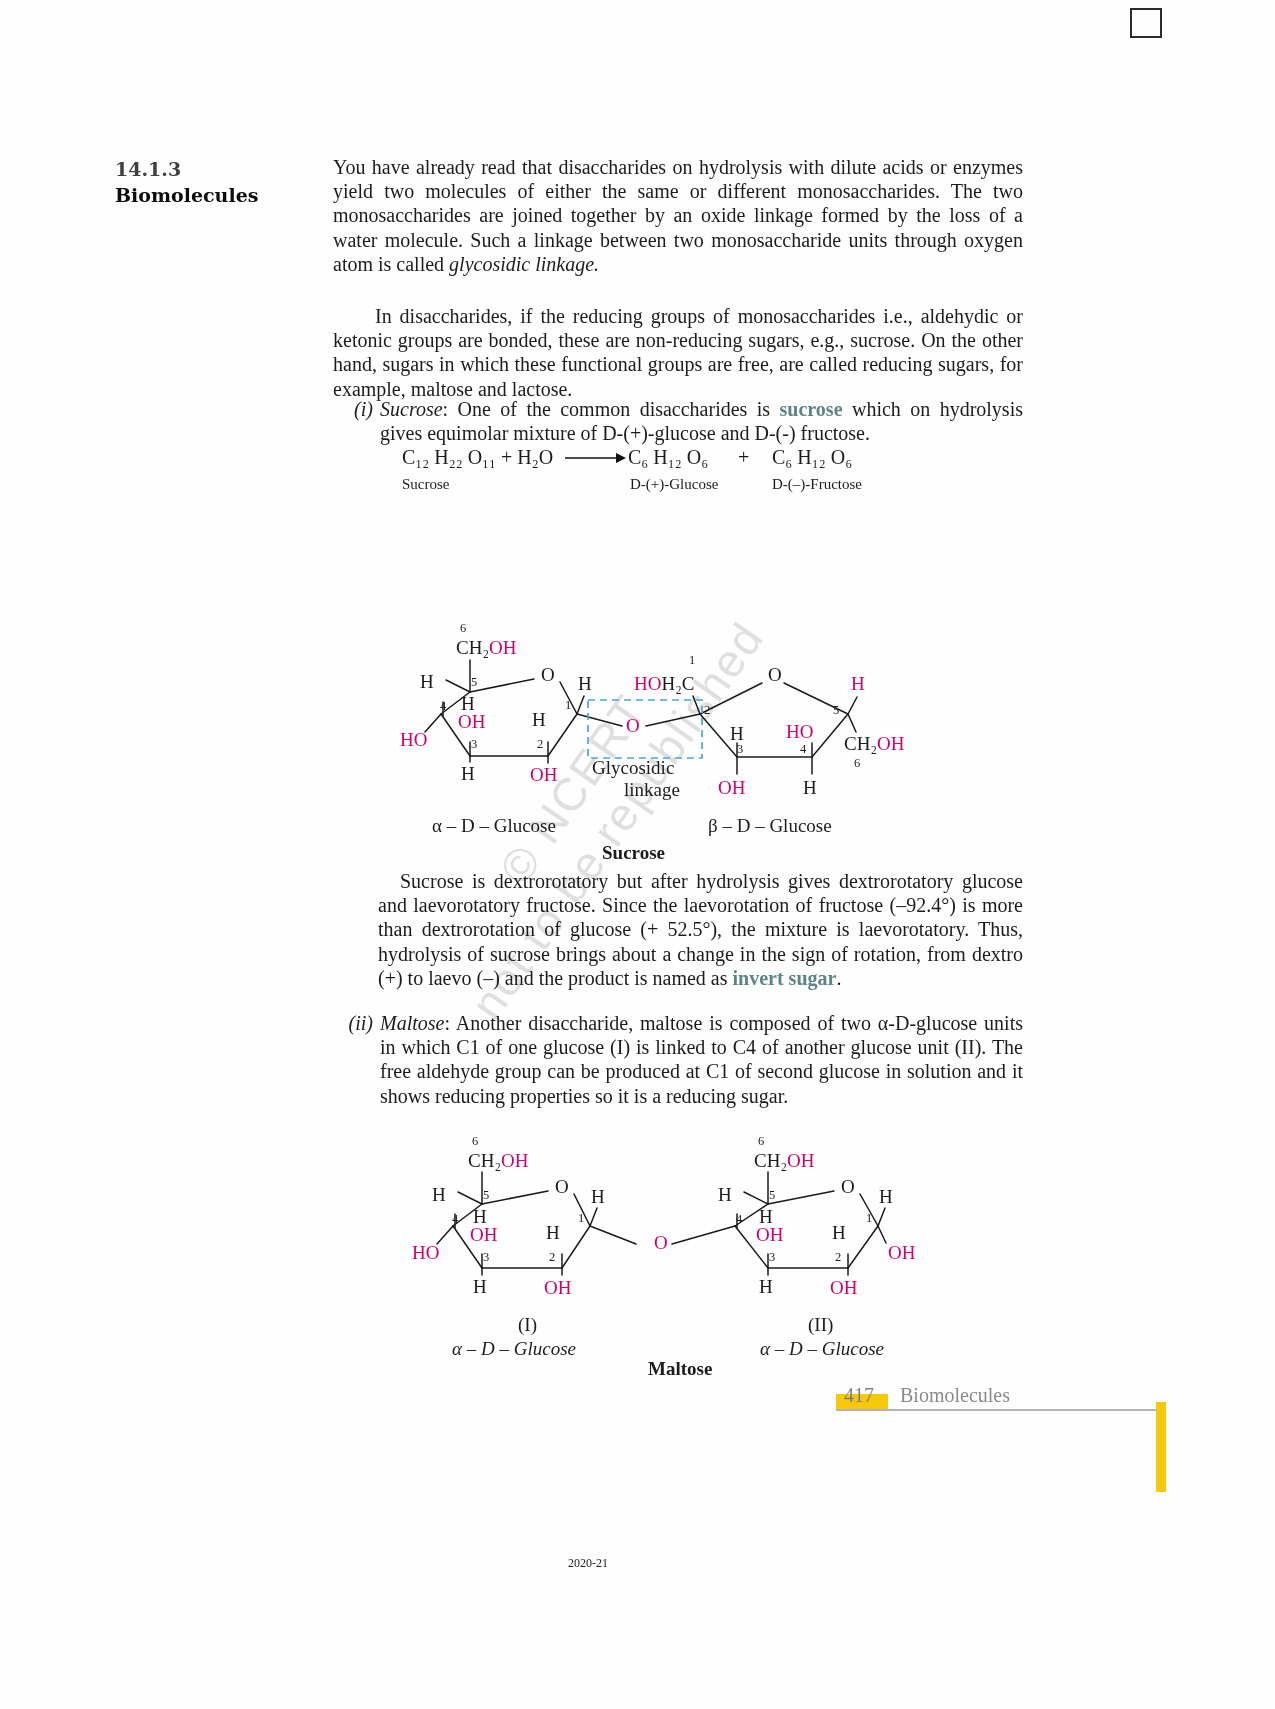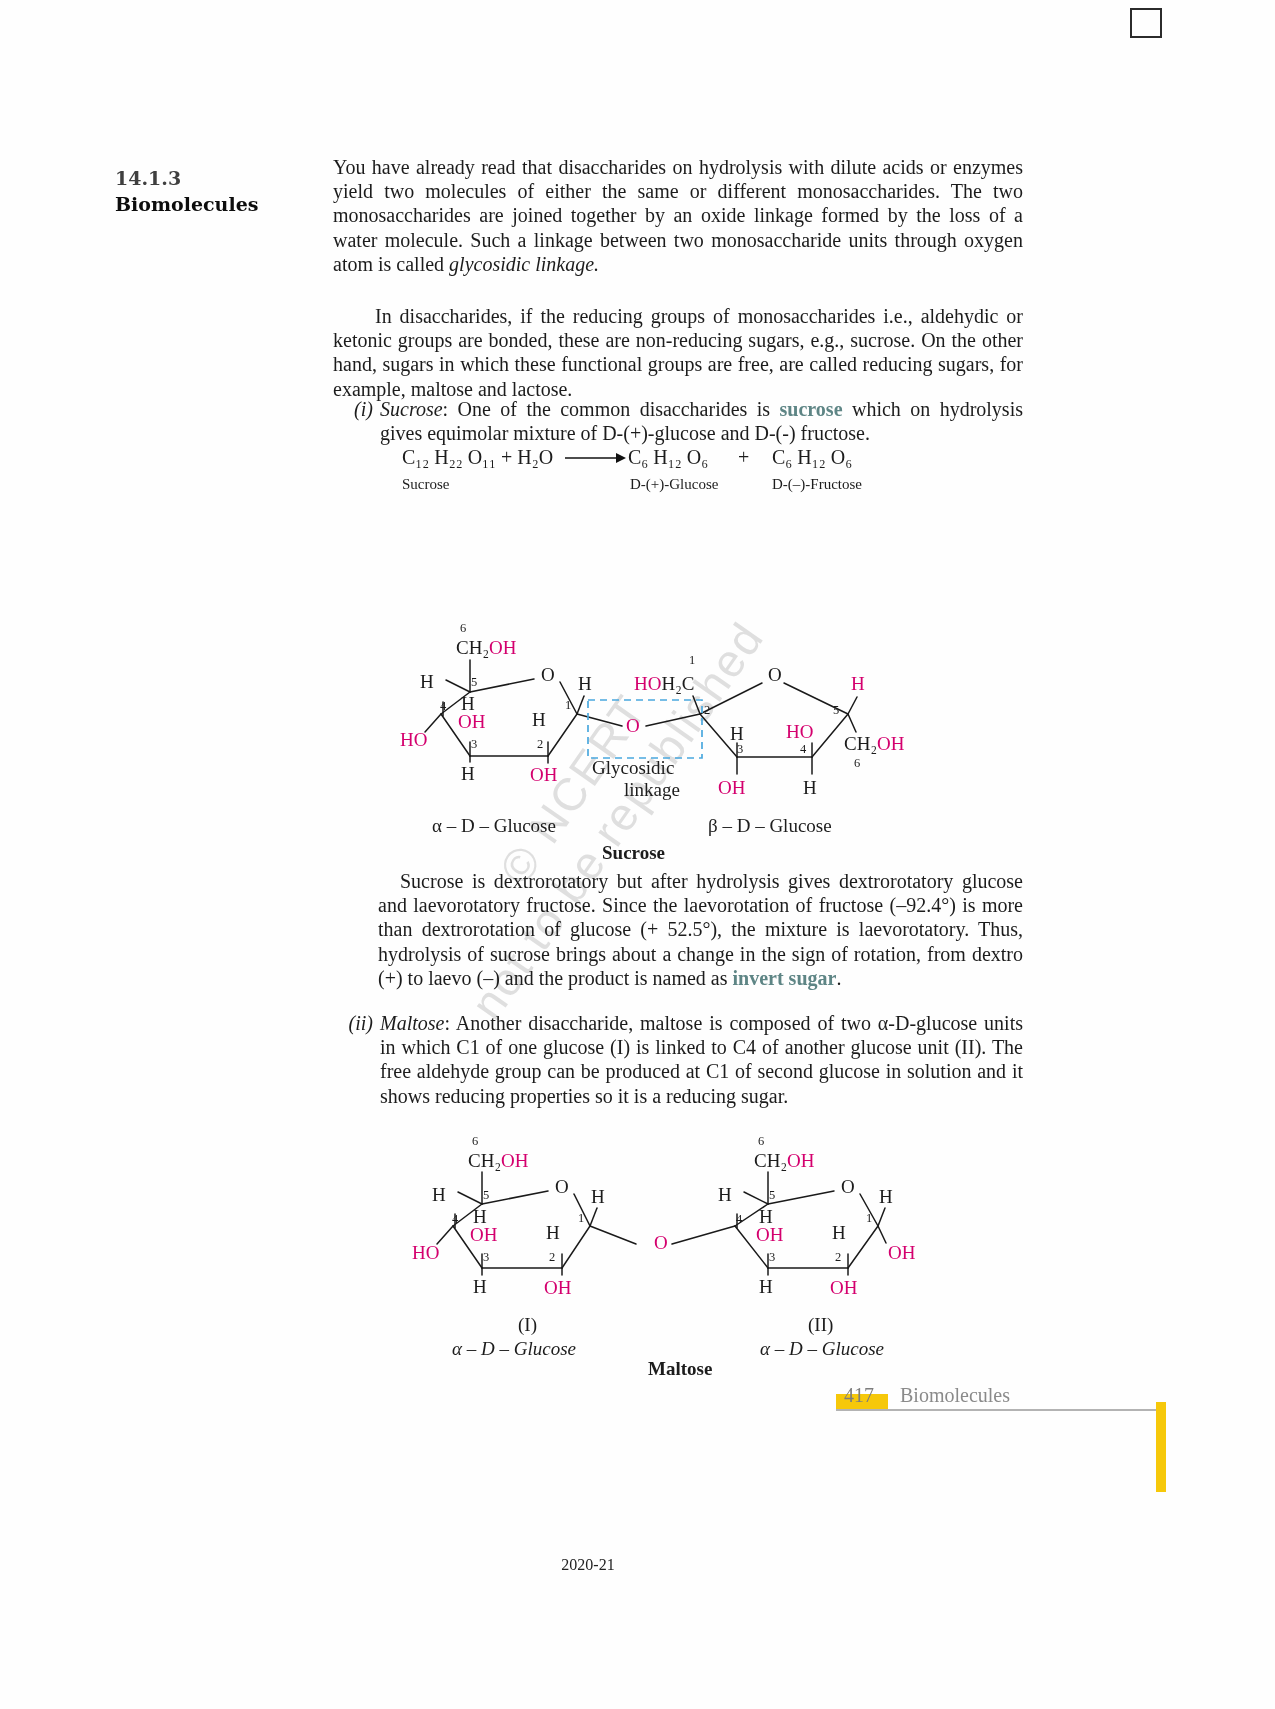--- a/index.html
+++ b/index.html
@@ -10,21 +10,21 @@
   }
   .content { position:relative; z-index:1; width:100%; height:100%; }
   .watermark {
     position:absolute; z-index:0; left:330px; top:590px; width:530px; height:430px;
     display:flex; flex-direction:column; align-items:center; justify-content:center;
     transform:rotate(-55deg); color:#c6c6c6; opacity:.55; font-size:46px;
     font-family:"Liberation Sans", sans-serif; letter-spacing:2px; white-space:nowrap;
   }
   .corner-box { position:absolute; left:1130px; top:8px; width:32px; height:30px; border:2px solid #2b2b2b; background:transparent; }
   .sec { position:absolute; left:115px; top:156px; width:215px; font-family:"DejaVu Serif", serif; font-weight:bold; font-size:19px; line-height:26px; }
-  .sec-num { color:#3f3f3f;margin-top:9px; }
+  .sec-num { color:#3f3f3f; }
   .sec-title { color:#0d0d0d; }
   .body-text { position:absolute; font-size:20px; line-height:24.2px; text-align:justify; }
   .p1 { left:333px; top:155px; width:690px; }
   .p2 { left:333px; top:304px; width:690px; text-indent:42px; }
   .list-item { position:absolute; font-size:20px; line-height:24.2px; text-align:justify; }
   .item-i  { left:333px; top:397px;  width:690px; padding-left:47px; }
   .item-ii { left:333px; top:1011px; width:690px; padding-left:47px; }
   .marker { position:absolute; left:0; top:0; width:40px; text-align:right; font-style:italic; }
   .p3 { left:378px; top:526px; width:645px; text-indent:22px; }
   .p4 { left:378px; top:869px; width:645px; text-indent:22px; }
@@ -48,21 +48,21 @@
   .dlab.num { font-size:12.5px; color:#1c1c1c; }
   .dlab.cap  { font-size:19px; }
   .dlab.capi { font-size:19px; font-style:italic; }
   .dlab.capb { font-size:19px; font-weight:bold; }
   .footer { position:absolute; left:0; top:0; width:1275px; height:1709px; pointer-events:none; }
   .page-highlight { position:absolute; left:836px; top:1394px; width:52px; height:16px; background:#f6c80a; }
   .page-num { position:absolute; left:844px; top:1384px; font-size:20px; color:#7d7d7d; }
   .chapter { position:absolute; left:900px; top:1384px; font-size:20px; color:#8a8a8a; }
   .footer-rule { position:absolute; left:836px; top:1409px; width:327px; height:2px; background:#b3b3b3; }
   .side-tab { position:absolute; left:1156px; top:1402px; width:10px; height:90px; background:#f6c80a; }
-  .year { position:absolute; left:533px; top:1556px; width:110px; text-align:center; font-size:16px; color:#222; }
+  .year { position:absolute; left:533px; top:1556px; width:110px; text-align:center; font-size:12px; color:#222; }
 </style>
 </head>
 <body>
 
 <div class="page">
 
   <div class="watermark">
     <div>© NCERT</div>
     <div>not to be republished</div>
   </div>

